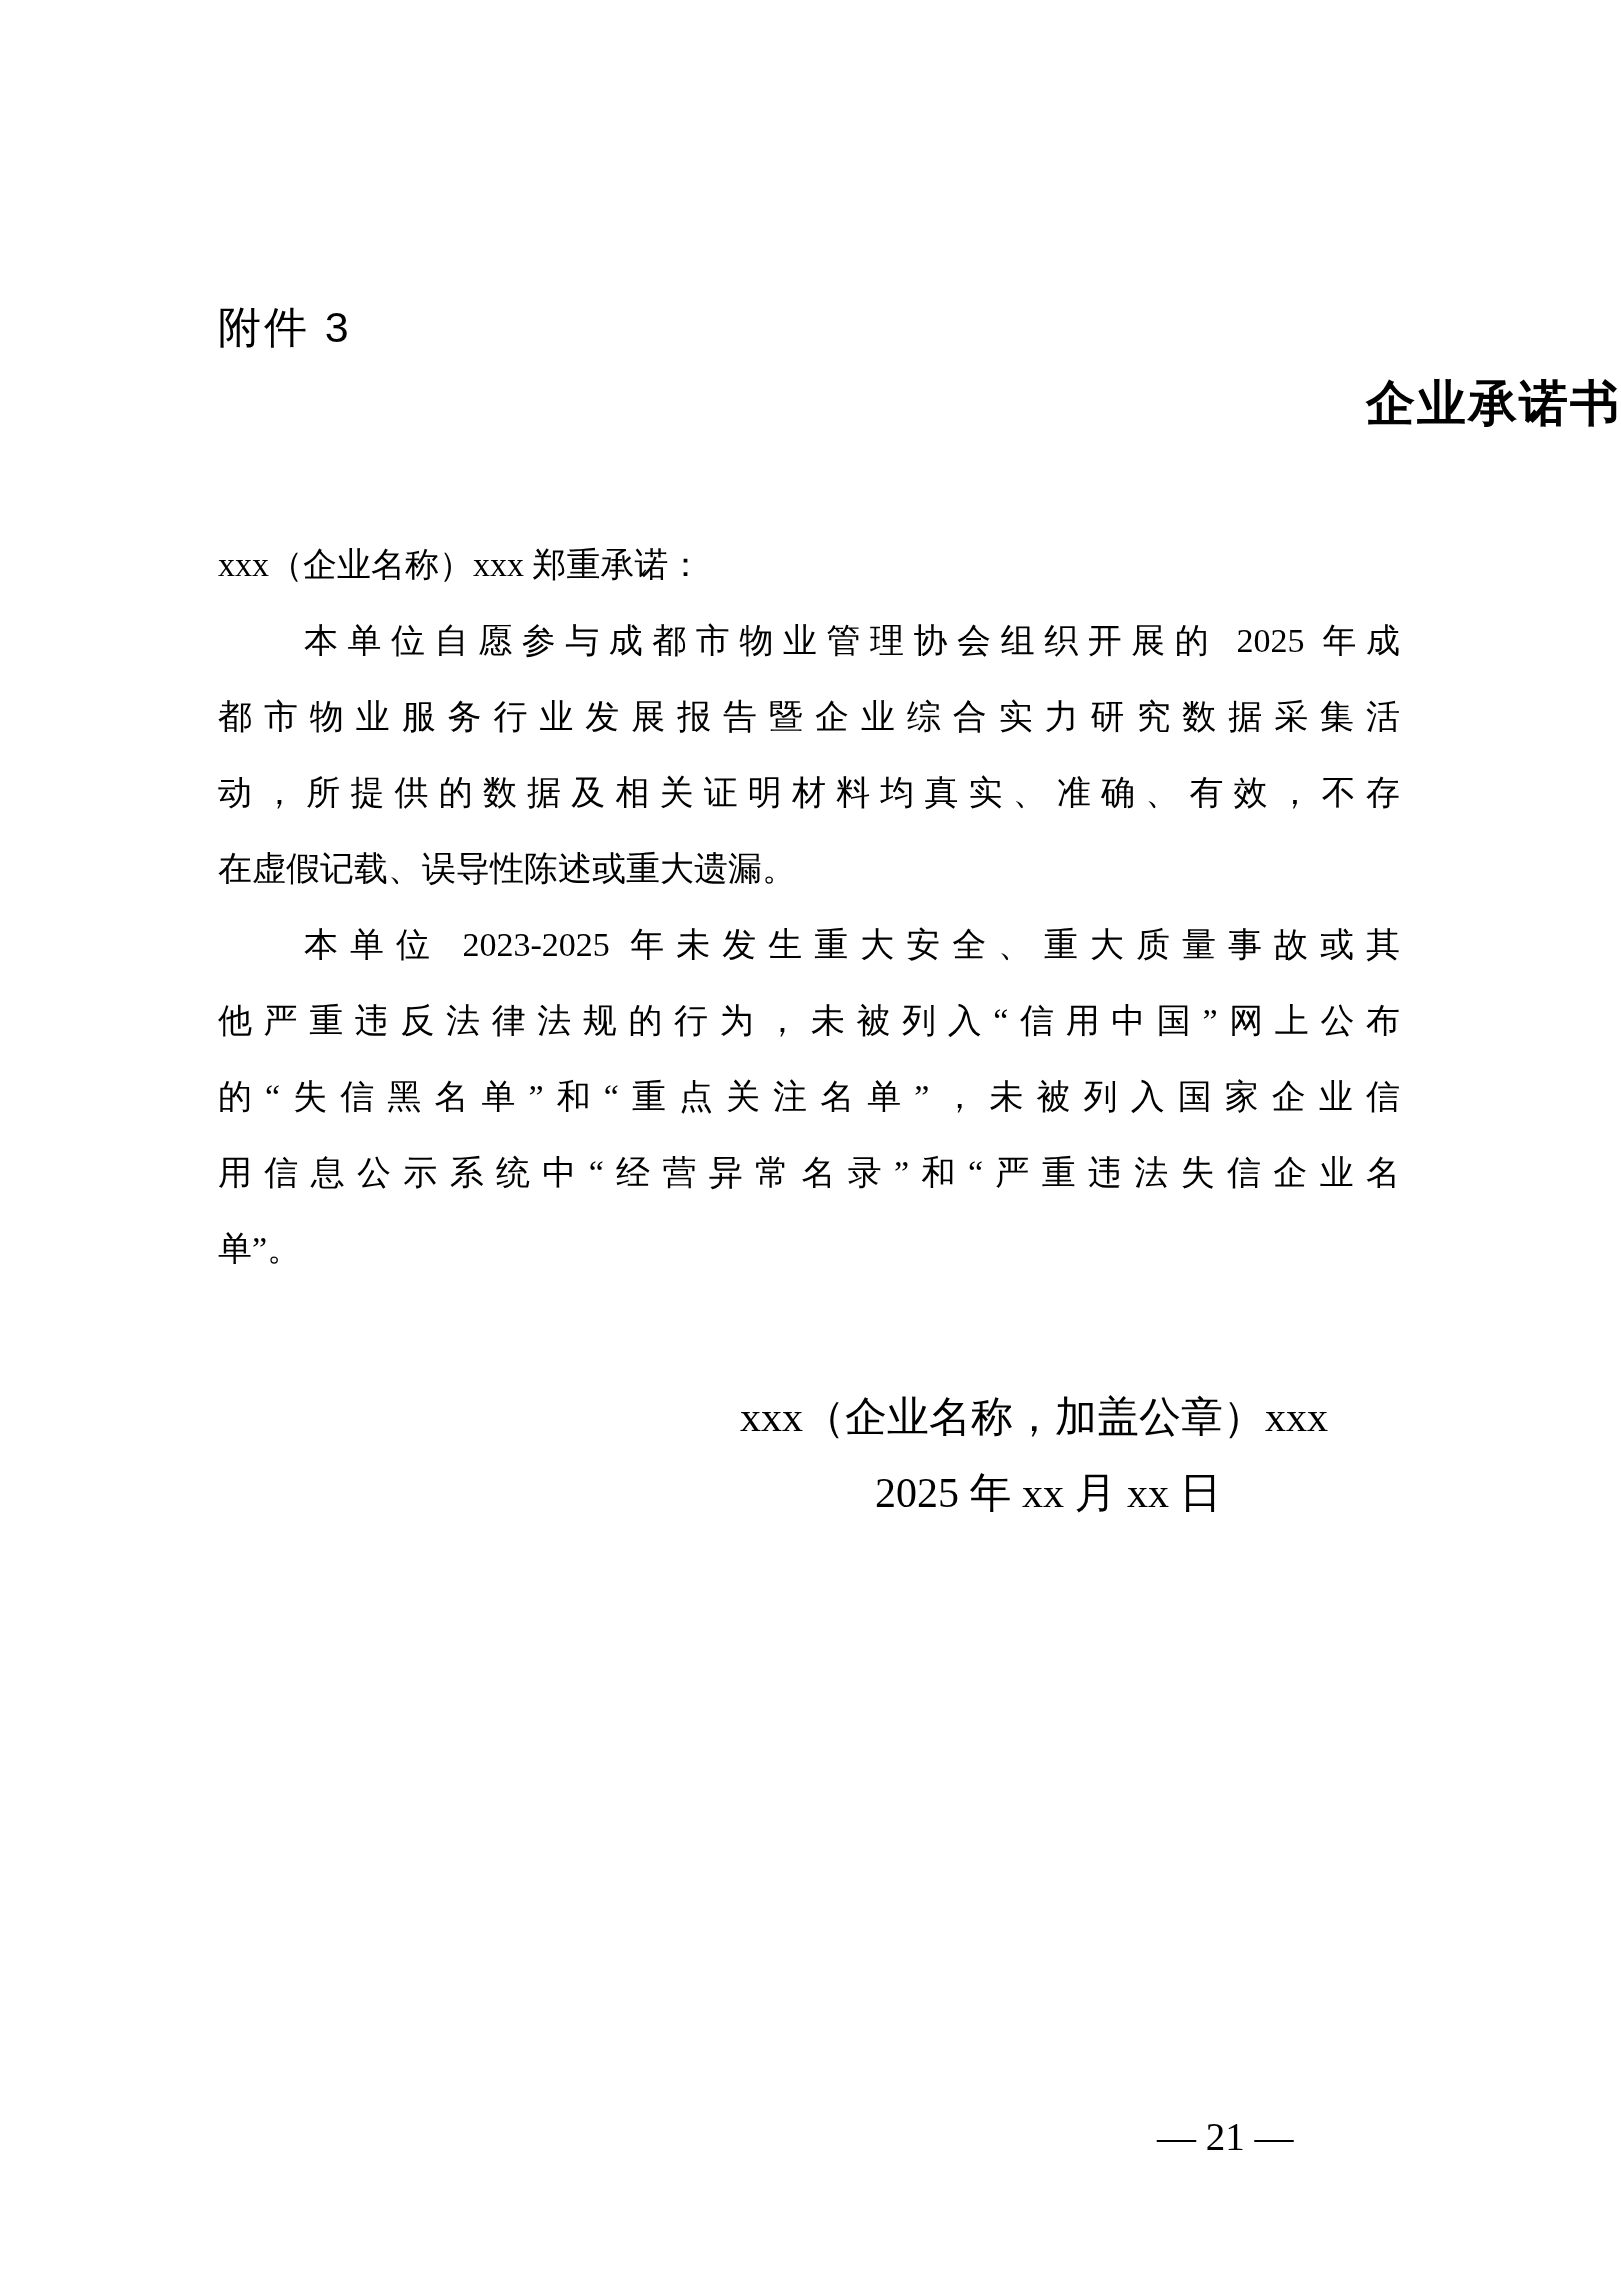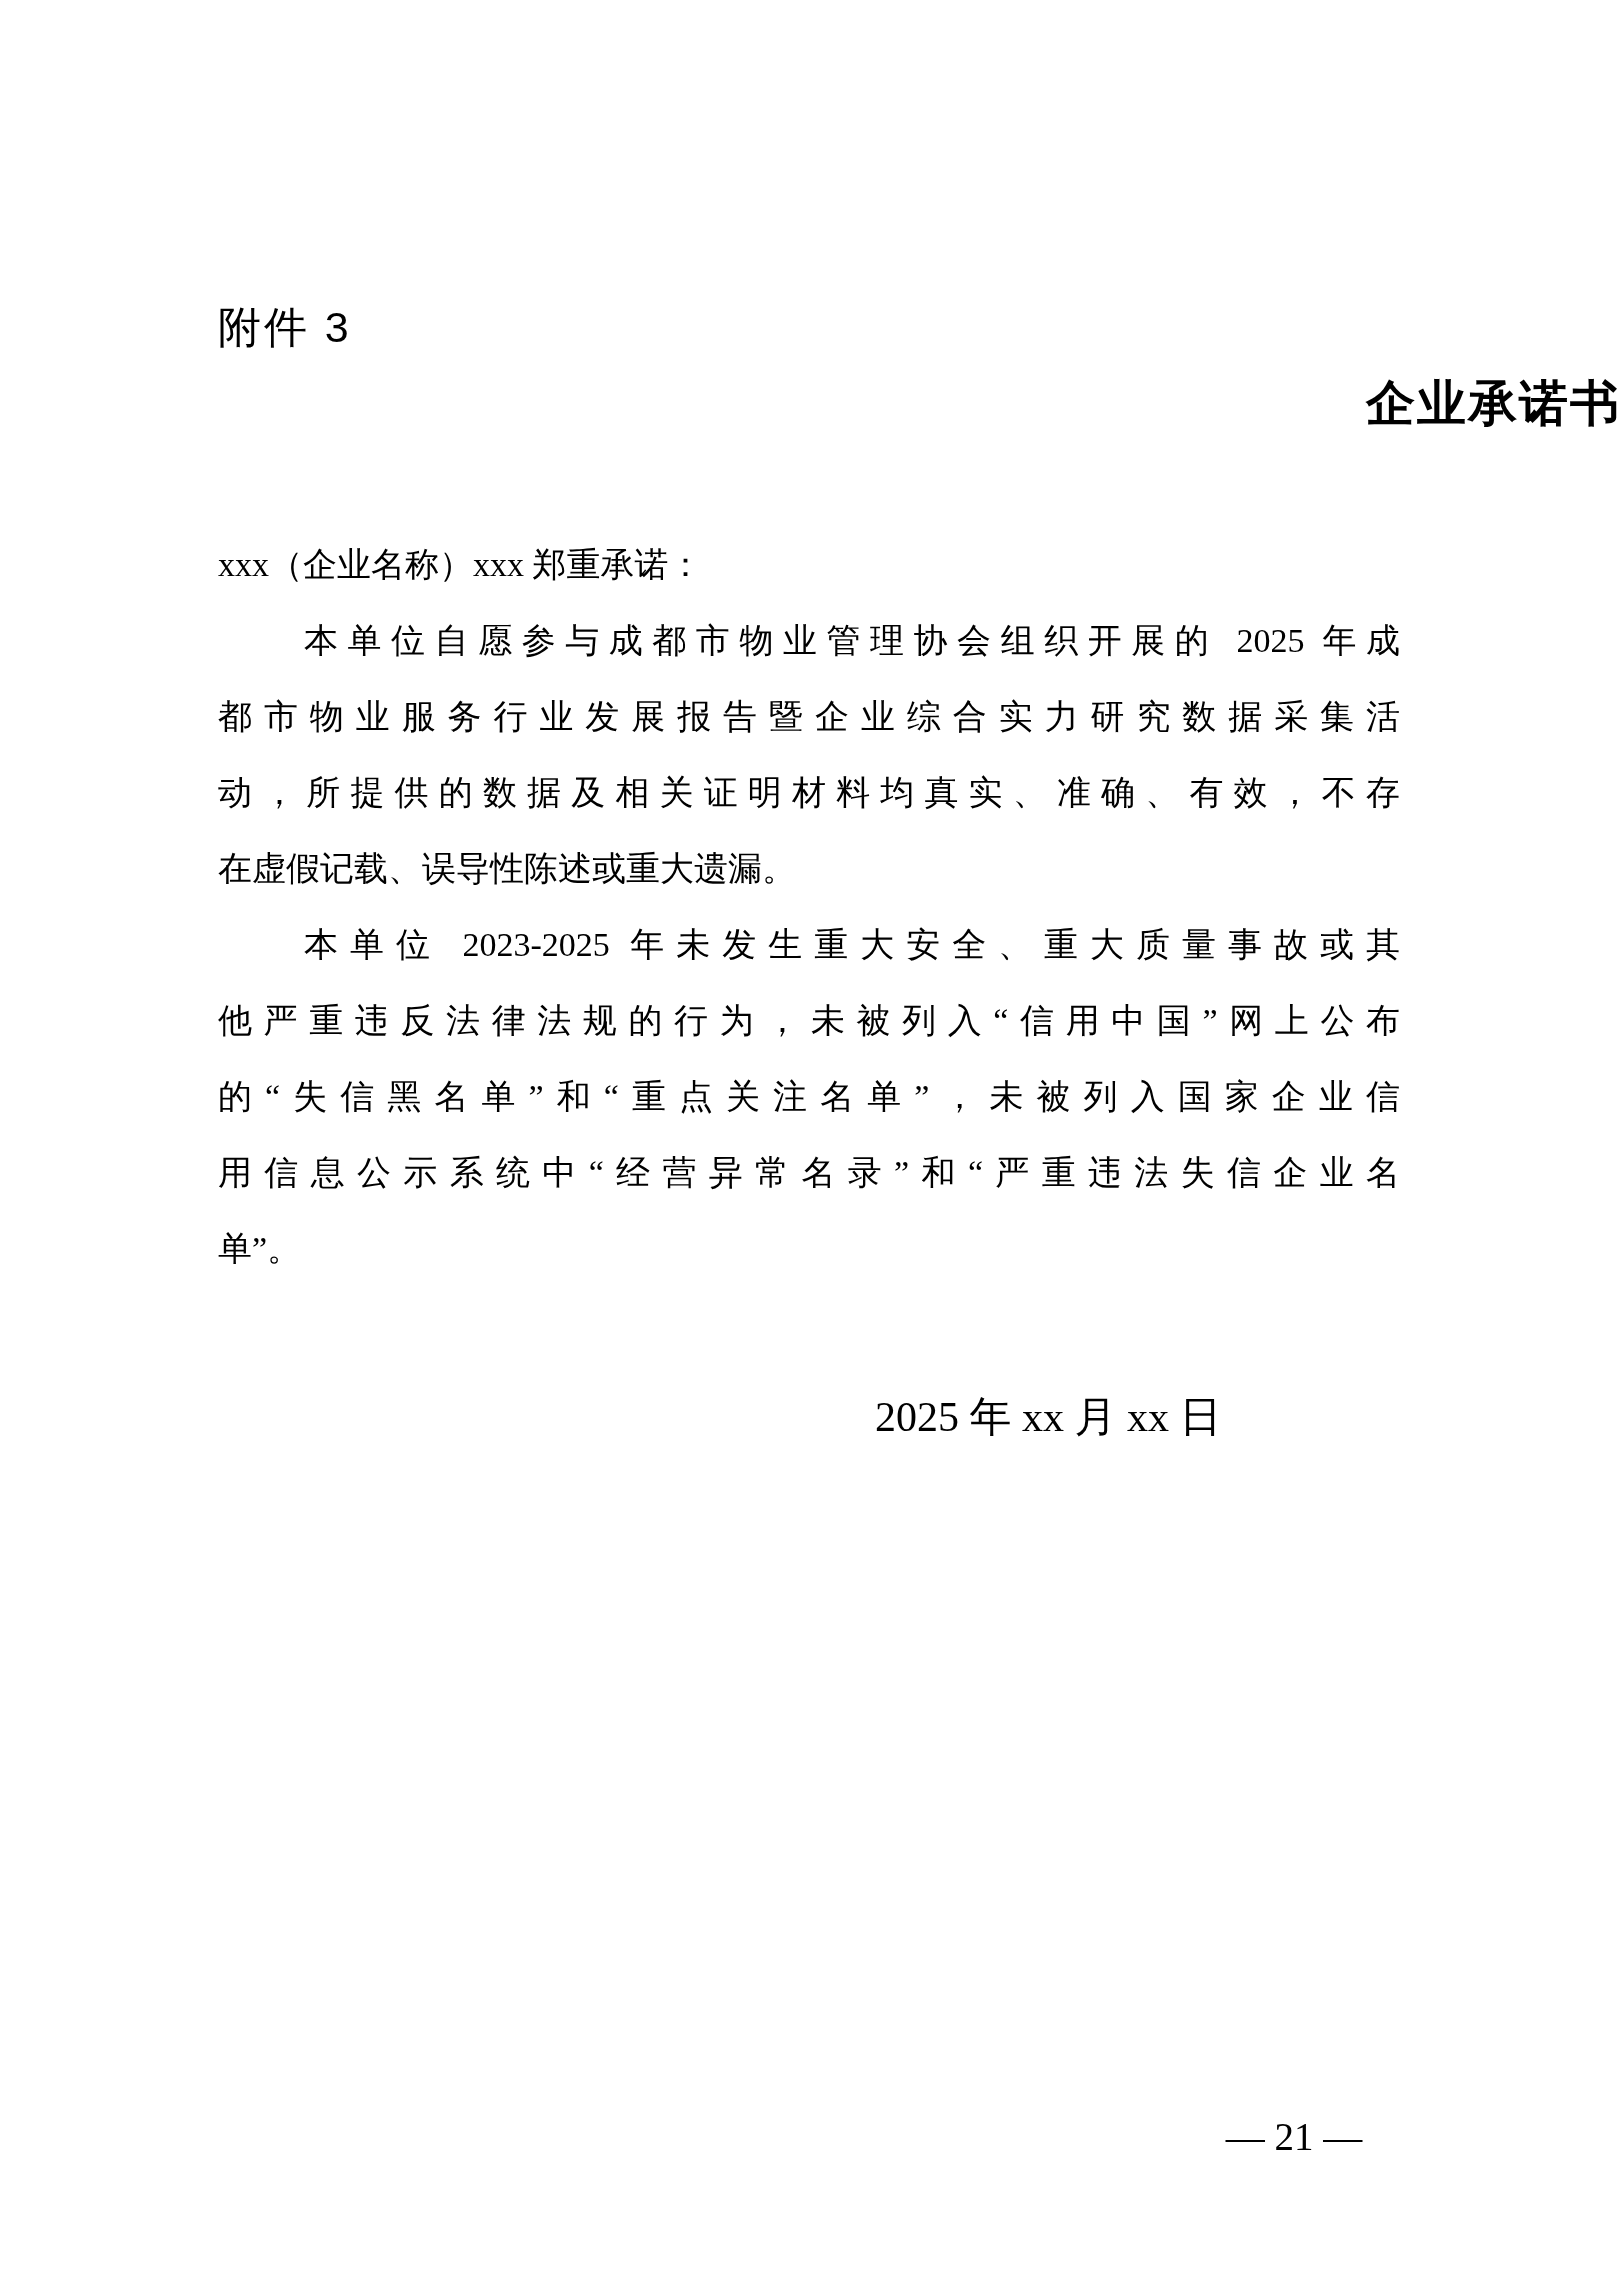--- a/index.html
+++ b/index.html
@@ -71,21 +71,20 @@
   }
   .signature-date {
     margin-left: 657px;
     white-space: nowrap;
   }
   .page-number {
     position: absolute;
     left: 1157px;
     top: 2113px;
     width: 274px;
-    text-align: center;
     font-size: 39px;
     line-height: 47px;
     white-space: nowrap;
   }
 </style>
 </head>
 <body>
 
 <div class="page">
 
@@ -102,19 +101,20 @@
     <div class="line">在虚假记载、误导性陈述或重大遗漏。</div>
 
     <div class="line justified indent2">本单位 2023-2025 年未发生重大安全、重大质量事故或其</div>
     <div class="line justified">他严重违反法律法规的行为，未被列入“信用中国”网上公布</div>
     <div class="line justified">的“失信黑名单”和“重点关注名单”，未被列入国家企业信</div>
     <div class="line justified">用信息公示系统中“经营异常名录”和“严重违法失信企业名</div>
     <div class="line">单”。</div>
   </div>
 
   <div class="signature-block">
+    <div class="signature-company">xxx（企业名称，加盖公章）xxx</div>
     <div class="signature-date">2025 年 xx 月 xx 日</div>
   </div>
 
   <div class="page-number">— 21 —</div>
 
 </div>
 
 
 </body></html>

